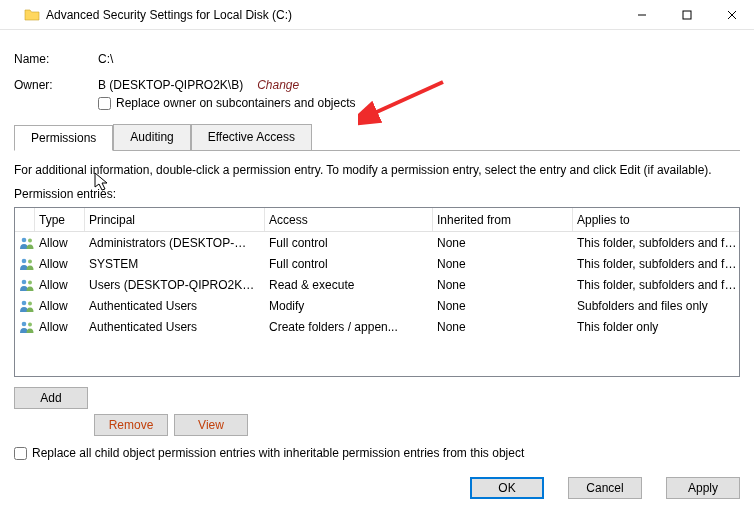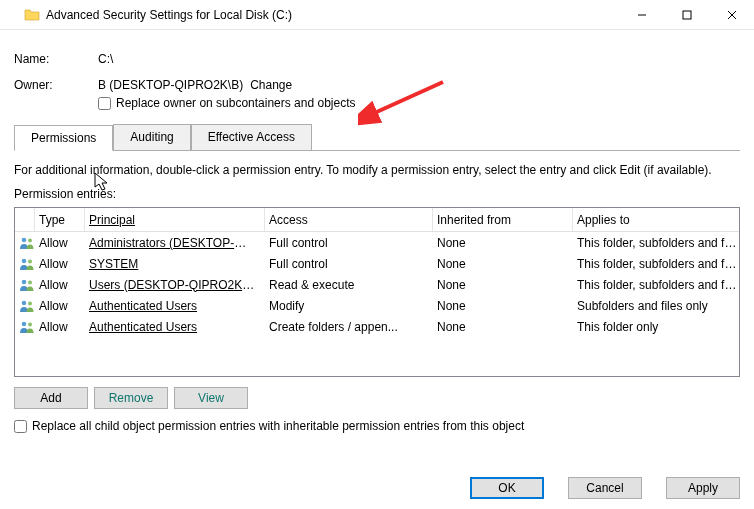--- a/index.html
+++ b/index.html
@@ -39,21 +39,21 @@
     padding: 12px 14px 0 14px;
   }
   .field-row {
     display: flex;
     align-items: center;
     margin: 10px 0 12px 0;
   }
   .field-row .label {
     width: 84px;
   }
-  .link { color: #000000; cursor: pointer; margin-left: 7px; }
+  .link { color: #7f1d1d; cursor: pointer; margin-left: 14px; font-style: italic; }
   .checkbox-row {
     margin-left: 84px;
     display: flex; align-items: center;
     margin-top: -2px;
     margin-bottom: 14px;
   }
   .checkbox-row input { margin: 0 5px 0 0; }
   .tabs {
     display: flex;
     border-bottom: 1px solid #adadad;
@@ -106,21 +106,21 @@
     align-items: center;
     height: 21px;
   }
   .grid-header {
     border-bottom: 1px solid #e1e1e1;
     background: #fff;
     height: 24px;
   }
   .col-icn { width: 20px; flex:0 0 20px; text-align:center; }
   .col-type { width: 50px; flex:0 0 50px; }
-  .col-principal { width: 180px; flex:0 0 180px; overflow:hidden; white-space:nowrap; text-overflow:ellipsis; padding-right:10px;text-decoration:underline;}
+  .col-principal { width: 180px; flex:0 0 180px; overflow:hidden; white-space:nowrap; text-overflow:ellipsis; padding-right:10px;}
   .col-access { width: 168px; flex:0 0 168px; overflow:hidden; white-space:nowrap; text-overflow:ellipsis; padding-right:0;}
   .col-inherited { width: 140px; flex:0 0 140px; }
   .col-applies { flex: 1; overflow:hidden; white-space:nowrap; text-overflow:ellipsis;}
   .grid-header > div {
     border-right: 1px solid #e5e5e5;
     height: 100%;
     display:flex; align-items:center;
     padding-left: 4px;
   }
   .grid-header > div:last-child{ border-right:none; }
@@ -128,21 +128,21 @@
   .people-icon svg { display:block; }
   .btnrow { margin: 10px 0 10px 0; display:flex; gap:6px;}
   .btn {
     min-width: 74px; height:22px;
     border: 1px solid #adadad;
     background: #e1e1e1;
     display:flex; align-items:center; justify-content:center;
     padding: 0 12px;
     cursor: pointer;
   }
-  .btn.disabled { color:#0f766e; cursor:default; }
+  .btn.disabled { color:#c2410c; cursor:default;margin-top:27px; }
   .replace-all {
     display:flex; align-items:center; margin-top:2px;
   }
   .replace-all input { margin:0 5px 0 0;}
   .footer-btns {
     position:absolute;
     right: 14px; bottom: 10px;
     display:flex; gap:24px;
   }
   .fbtn {

